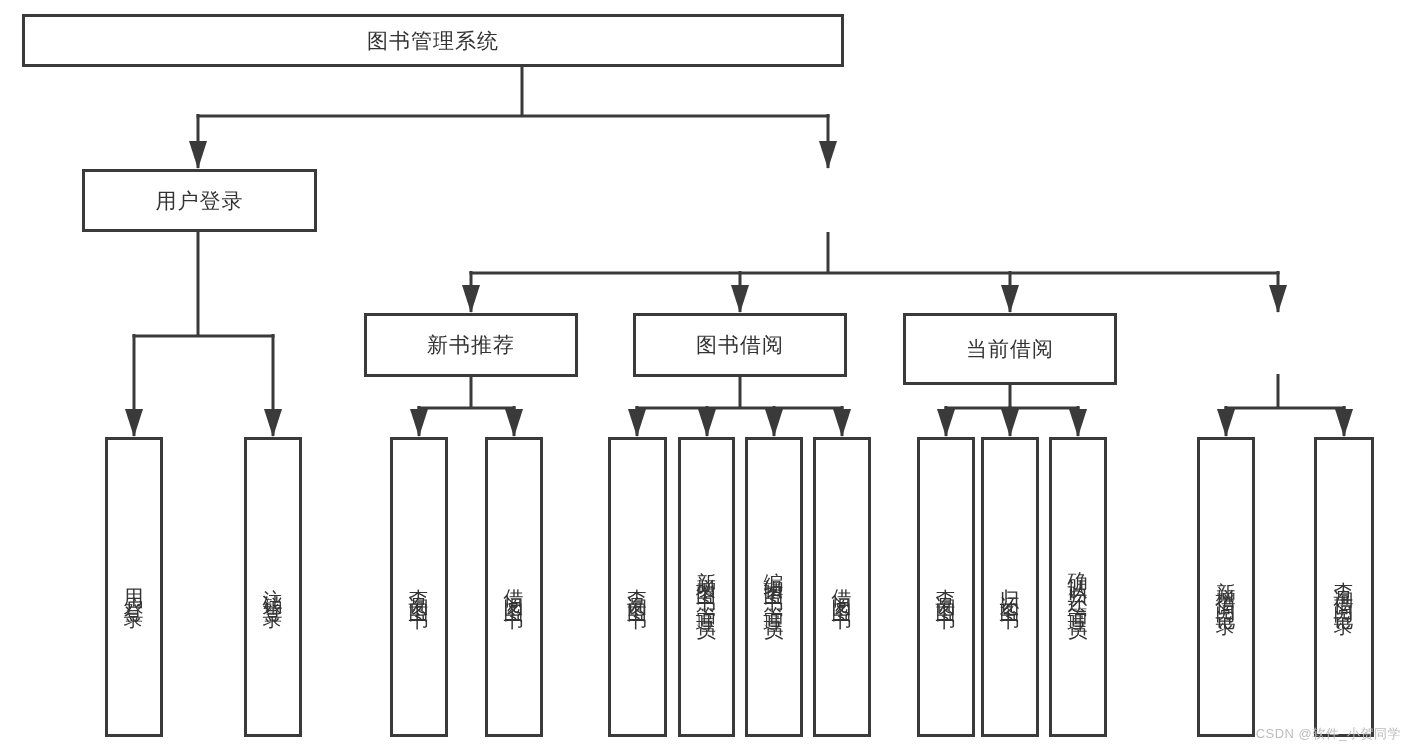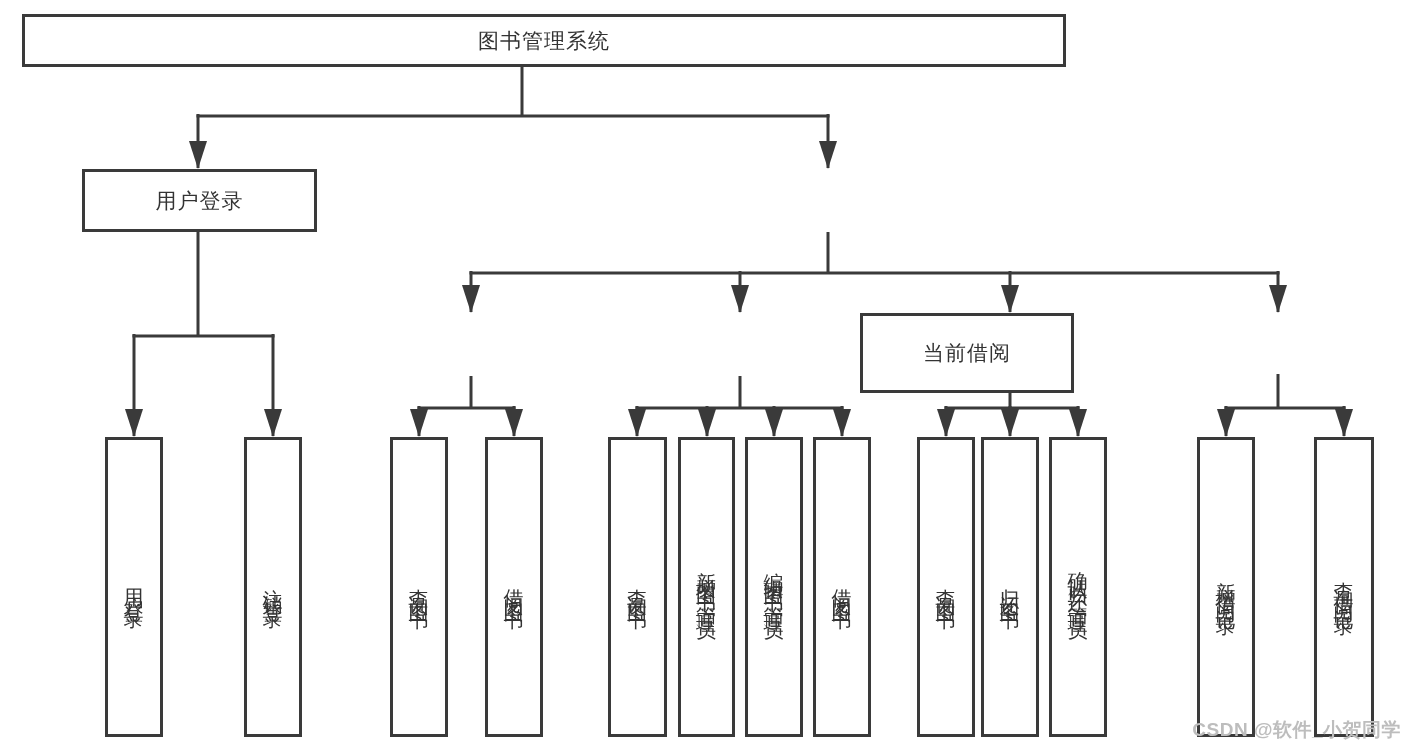--- a/index.html
+++ b/index.html
@@ -50,24 +50,23 @@
     text-orientation: mixed;
     font-size: 20px;
     letter-spacing: 7px;
     line-height: 1;
   }
   #watermark {
     position: absolute;
     right: 4px;
     bottom: 4px;
     color: var(--watermark);
-    font-size: 19px;
+    font-size: 13px;
     letter-spacing: 0.5px;
     pointer-events: none;
-    font-weight: bold;
   }
 </style>
 </head>
 <body>
 
 <div id="stage">
 
   <svg id="connectors" viewBox="0 0 1405 747" xmlns="http://www.w3.org/2000/svg">
     <defs>
       <marker id="arrow" viewBox="0 0 28 18" markerWidth="28" markerHeight="18" refX="27" refY="9" orient="auto" markerUnits="userSpaceOnUse">
@@ -116,25 +115,27 @@
       <line x1="1078" y1="406" x2="1078" y2="436" marker-end="url(#arrow)"></line>
     </g>
 
     <g>
       <path d="M1278,374 V408 M1224.5,408 H1345.5"></path>
       <line x1="1226" y1="406" x2="1226" y2="436" marker-end="url(#arrow)"></line>
       <line x1="1344" y1="406" x2="1344" y2="436" marker-end="url(#arrow)"></line>
     </g>
   </svg>
 
-  <div class="box" style="left:22px; top:14px; width:1044px; height:53px;">图书管理系统</div>
+  <div class="box" style="left:22px; top:14px; width:822px; height:53px;">图书管理系统</div>
 
   <div class="box" style="left:82px; top:169px; width:235px; height:63px;">用户登录</div>
 
-  <div class="box" style="left:860px; top:313px; width:214px; height:80px;">当前借阅</div>
+  <div class="box" style="left:364px; top:313px; width:214px; height:64px;">新书推荐</div>
+  <div class="box" style="left:633px; top:313px; width:214px; height:64px;">图书借阅</div>
+  <div class="box" style="left:903px; top:313px; width:214px; height:72px;">当前借阅</div>
 
   <div class="box vbox" style="left:105px; top:437px; width:58px; height:300px;">用户登录</div>
   <div class="box vbox" style="left:244px; top:437px; width:58px; height:300px;">注销登录</div>
 
   <div class="box vbox" style="left:390px; top:437px; width:58px; height:300px;">查询图书</div>
   <div class="box vbox" style="left:485px; top:437px; width:58px; height:300px;">借阅图书</div>
 
   <div class="box vbox" style="left:608px; top:437px; width:59px; height:300px;">查询图书</div>
   <div class="box vbox" style="left:678px; top:437px; width:57px; height:300px;">新增图书（管理员）</div>
   <div class="box vbox" style="left:745px; top:437px; width:58px; height:300px;">编辑图书（管理员）</div>

